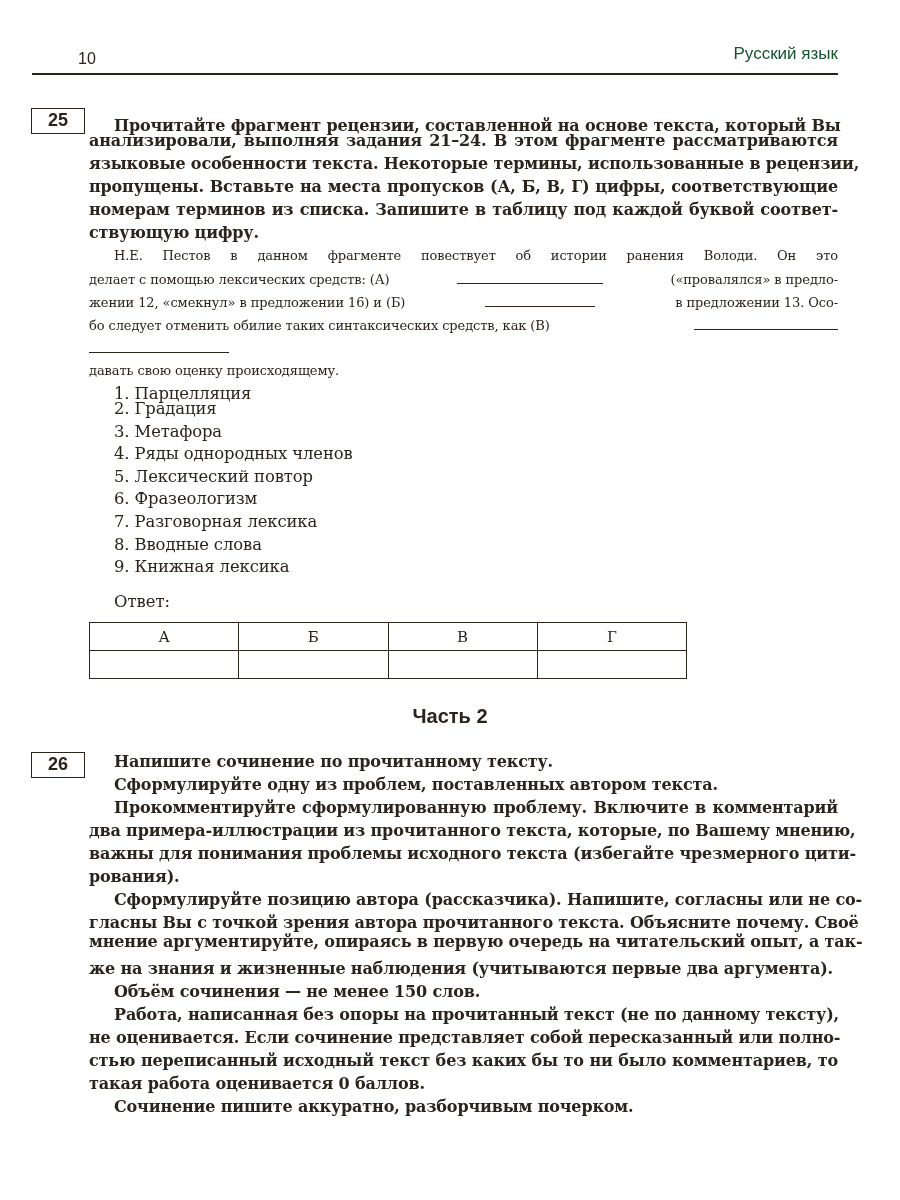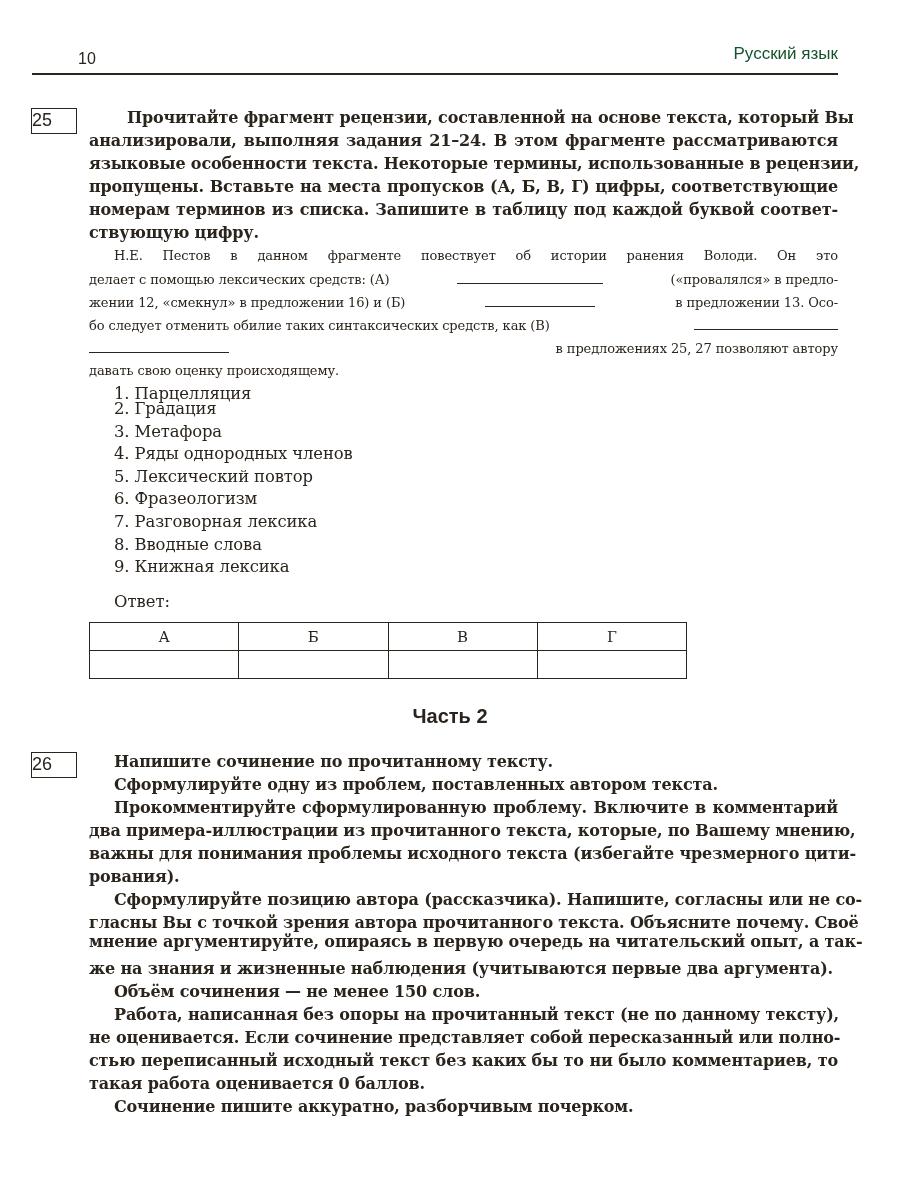--- a/index.html
+++ b/index.html
@@ -5,24 +5,24 @@
     html, body { margin: 0; padding: 0; }
     body {
       width: 900px; height: 1200px; background: #ffffff; position: relative;
       color: #2a241c; overflow: hidden;
     }
     .header-page { position: absolute; left: 32px; top: 50px; font-family: "Liberation Sans", sans-serif; font-size: 16px; color: #2a241c; margin-left: 46px; }
     .header-subject { position: absolute; right: 62px; top: 44px; font-family: "Liberation Sans", sans-serif; font-size: 17px; color: #14532d; }
     .header-rule { position: absolute; left: 32px; top: 73px; width: 806px; height: 1.5px; background: #2a241c; }
 
     .task-num {
-      position: absolute; left: 31px; width: 46px; height: 26px;
+      position: absolute; left: 31px; width: 54px; height: 26px;
       border: 1.5px solid #2a241c; box-sizing: border-box;
-      font-family: "Liberation Sans", sans-serif; font-weight: normal; font-size: 18px;
-      line-height: 23px;
+      font-family: "Liberation Sans", sans-serif; font-weight: bold; font-size: 18px;
+      text-align: center; line-height: 23px;
     }
     .line {
       position: absolute; left: 89px; width: 749px; height: 23px;
       font-family: "DejaVu Serif", serif; font-size: 16.4px; line-height: 23px;
       white-space: nowrap; text-align: justify; text-align-last: justify;
     }
     .line.last { text-align-last: left; }
     .line.bold { font-weight: bold; font-size: 16px; letter-spacing: -0.15px; }
     .line.indent { left: 114px; width: 724px; }
     .line.plain { font-size: 13px; letter-spacing: -0.1px; }
@@ -50,21 +50,21 @@
 </head>
 <body>
 
 <div class="header-page">10</div>
 <div class="header-subject">Русский язык</div>
 <div class="header-rule"></div>
 
 <div class="task-num" style="top:108px;">25</div>
 
 <div>
-  <div class="line bold indent" style="top:106px;margin-left:13px;">Прочитайте фрагмент рецензии, составленной на основе текста, который Вы</div>
+  <div class="line bold indent" style="top:114px;">Прочитайте фрагмент рецензии, составленной на основе текста, который Вы</div>
   <div class="line bold" style="top:129px;">анализировали, выполняя задания 21–24. В этом фрагменте рассматриваются</div>
   <div class="line bold" style="top:152px;">языковые особенности текста. Некоторые термины, использованные в рецензии,</div>
   <div class="line bold" style="top:175px;">пропущены. Вставьте на места пропусков (А, Б, В, Г) цифры, соответствующие</div>
   <div class="line bold" style="top:198px;">номерам терминов из списка. Запишите в таблицу под каждой буквой соответ-</div>
   <div class="line bold last" style="top:221px;">ствующую цифру.</div>
 </div>
 
 <div>
   <div class="line plain indent" style="top:244px;">Н.Е. Пестов в данном фрагменте повествует об истории ранения Володи. Он это</div>
   <div class="line plain" style="top:267px; text-align-last:auto; display:flex; justify-content:space-between; align-items:baseline;">
@@ -76,21 +76,20 @@
     <span>жении 12, «смекнул» в предложении 16) и (Б)</span>
     <span class="blank" style="width:110px;"></span>
     <span>в предложении 13. Осо-</span>
   </div>
   <div class="line plain" style="top:313px; text-align-last:auto; display:flex; justify-content:space-between; align-items:baseline;">
     <span>бо следует отменить обилие таких синтаксических средств, как (В)</span>
     <span class="blank" style="width:144px;"></span>
   </div>
   <div class="line plain" style="top:336px; text-align-last:auto; display:flex; justify-content:space-between; align-items:baseline;">
     <span class="blank" style="width:140px;"></span>
-    <span>в предложениях 25, 27 позволяют автору</span>
   </div>
   <div class="line plain last" style="top:359px;">давать свою оценку происходящему.</div>
 </div>
 
 <div>
   <div class="list-item" style="top:382px;">1. Парцелляция</div>
   <div class="list-item" style="top:397px;">2. Градация</div>
   <div class="list-item" style="top:420px;">3. Метафора</div>
   <div class="list-item" style="top:442px;">4. Ряды однородных членов</div>
   <div class="list-item" style="top:465px;">5. Лексический повтор</div>

